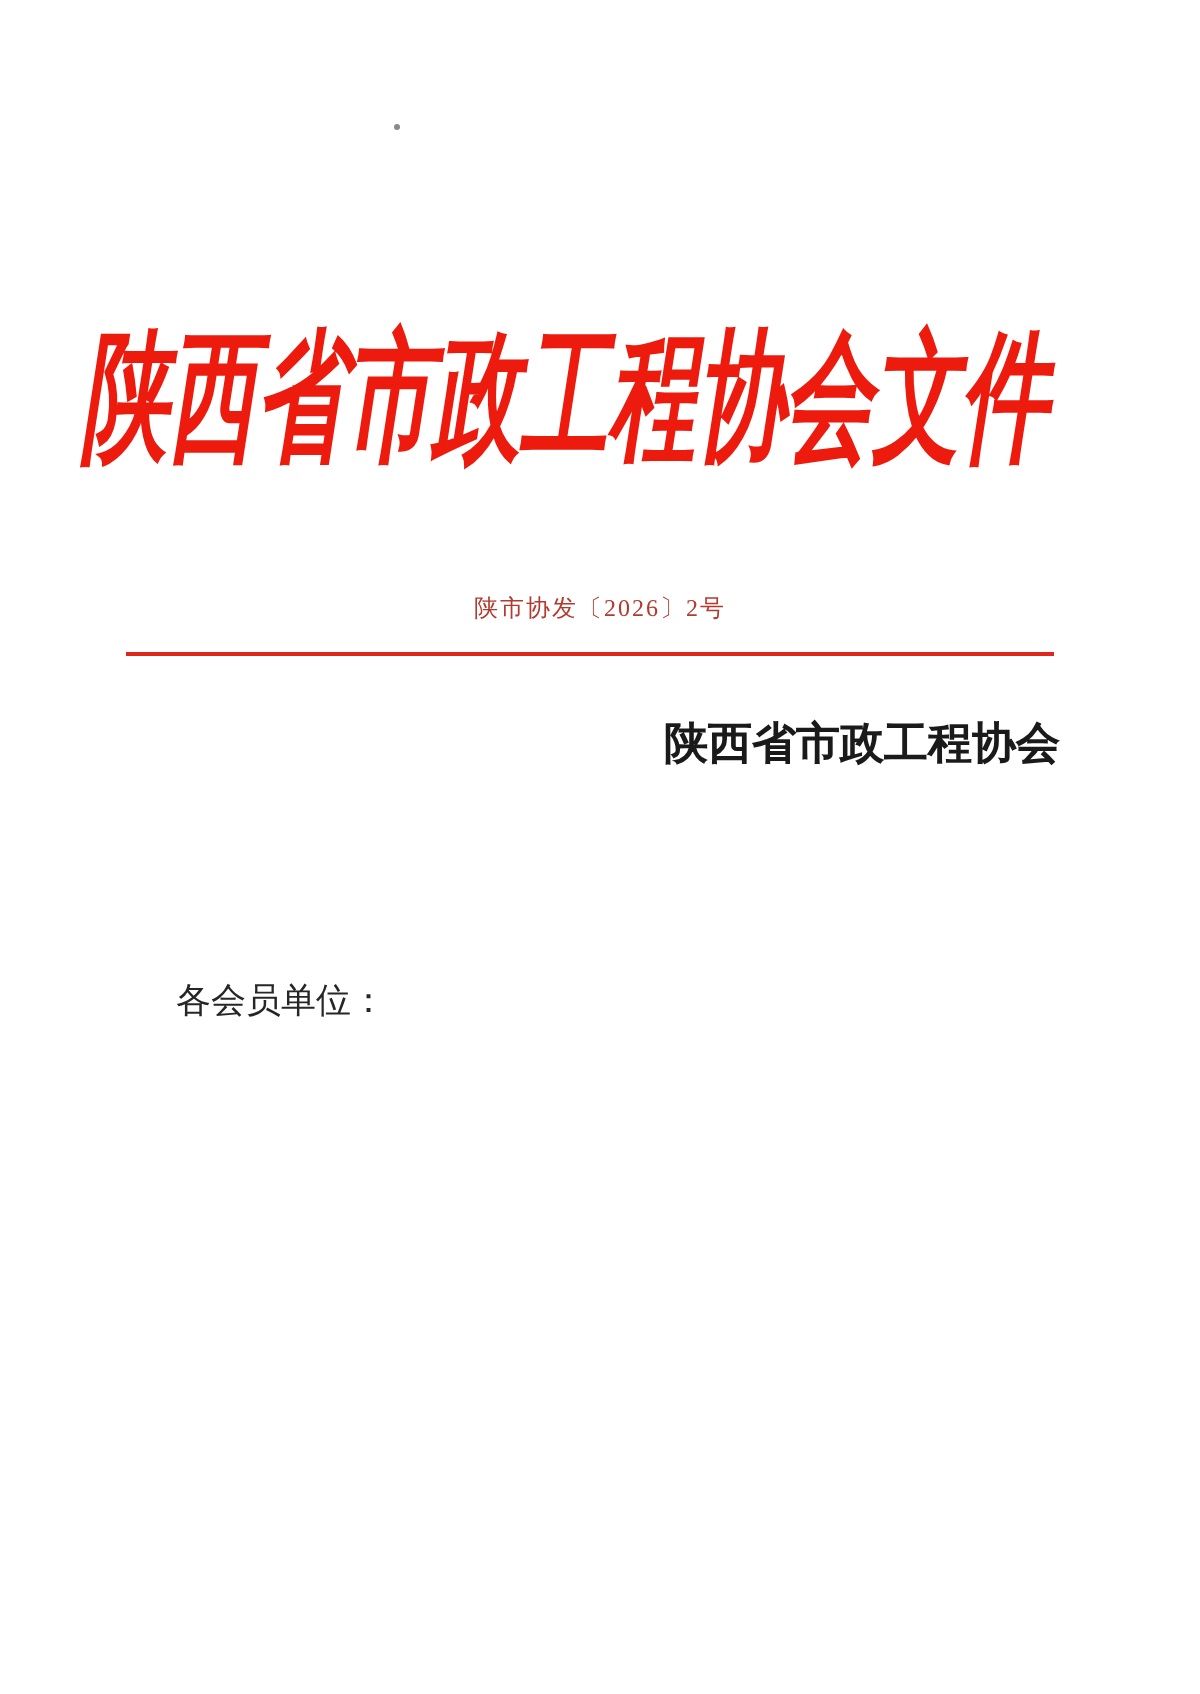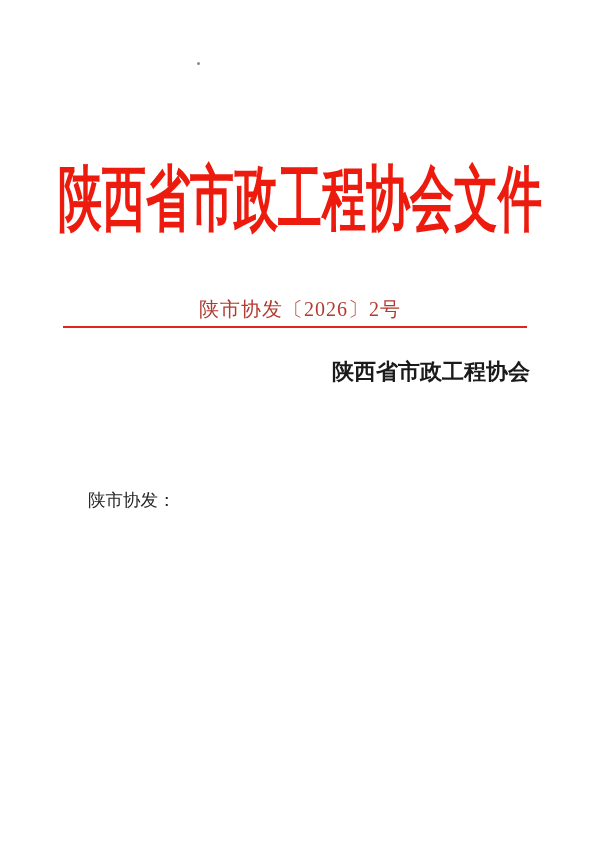--- a/index.html
+++ b/index.html
@@ -24,39 +24,39 @@
     height: 3px;
     border-radius: 50%;
     background: #8a8a8a;
   }
   .masthead {
     position: absolute;
     left: 40px;
     top: 152px;
     width: 520px;
     height: 95px;
-    text-align: center;
     white-space: nowrap;
+    font-style: italic;
   }
   .masthead .stretch {
     display: inline-block;
     font-size: 44px;
     font-weight: bold;
     letter-spacing: 0px;
     line-height: 95px;
     transform: scaleY(1.62);
     transform-origin: center center;
   }
   .doc-number {
     position: absolute;
     left: 0;
     top: 296px;
     width: 600px;
     text-align: center;
-    font-size: 20px;
+    font-size: 12px;
     letter-spacing: 1px;
     font-weight: 500;
   }
   .red-rule {
     position: absolute;
     left: 63px;
     top: 326px;
     width: 464px;
     height: 2px;
   }
@@ -102,16 +102,16 @@
 
   <div class="doc-number" style="color: rgb(178, 58, 48);">陕市协发〔2026〕2号</div>
 
   <div class="red-rule" style="background: rgb(225, 37, 27);"></div>
 
   <div class="doc-title">
     <div>陕西省市政工程协会</div>
   </div>
 
   <div class="body-text">
-    <p class="salutation">陕市协发：</p>
+    <p class="salutation">各会员单位：</p>
   </div>
 
 </div>
 
 </body></html>

